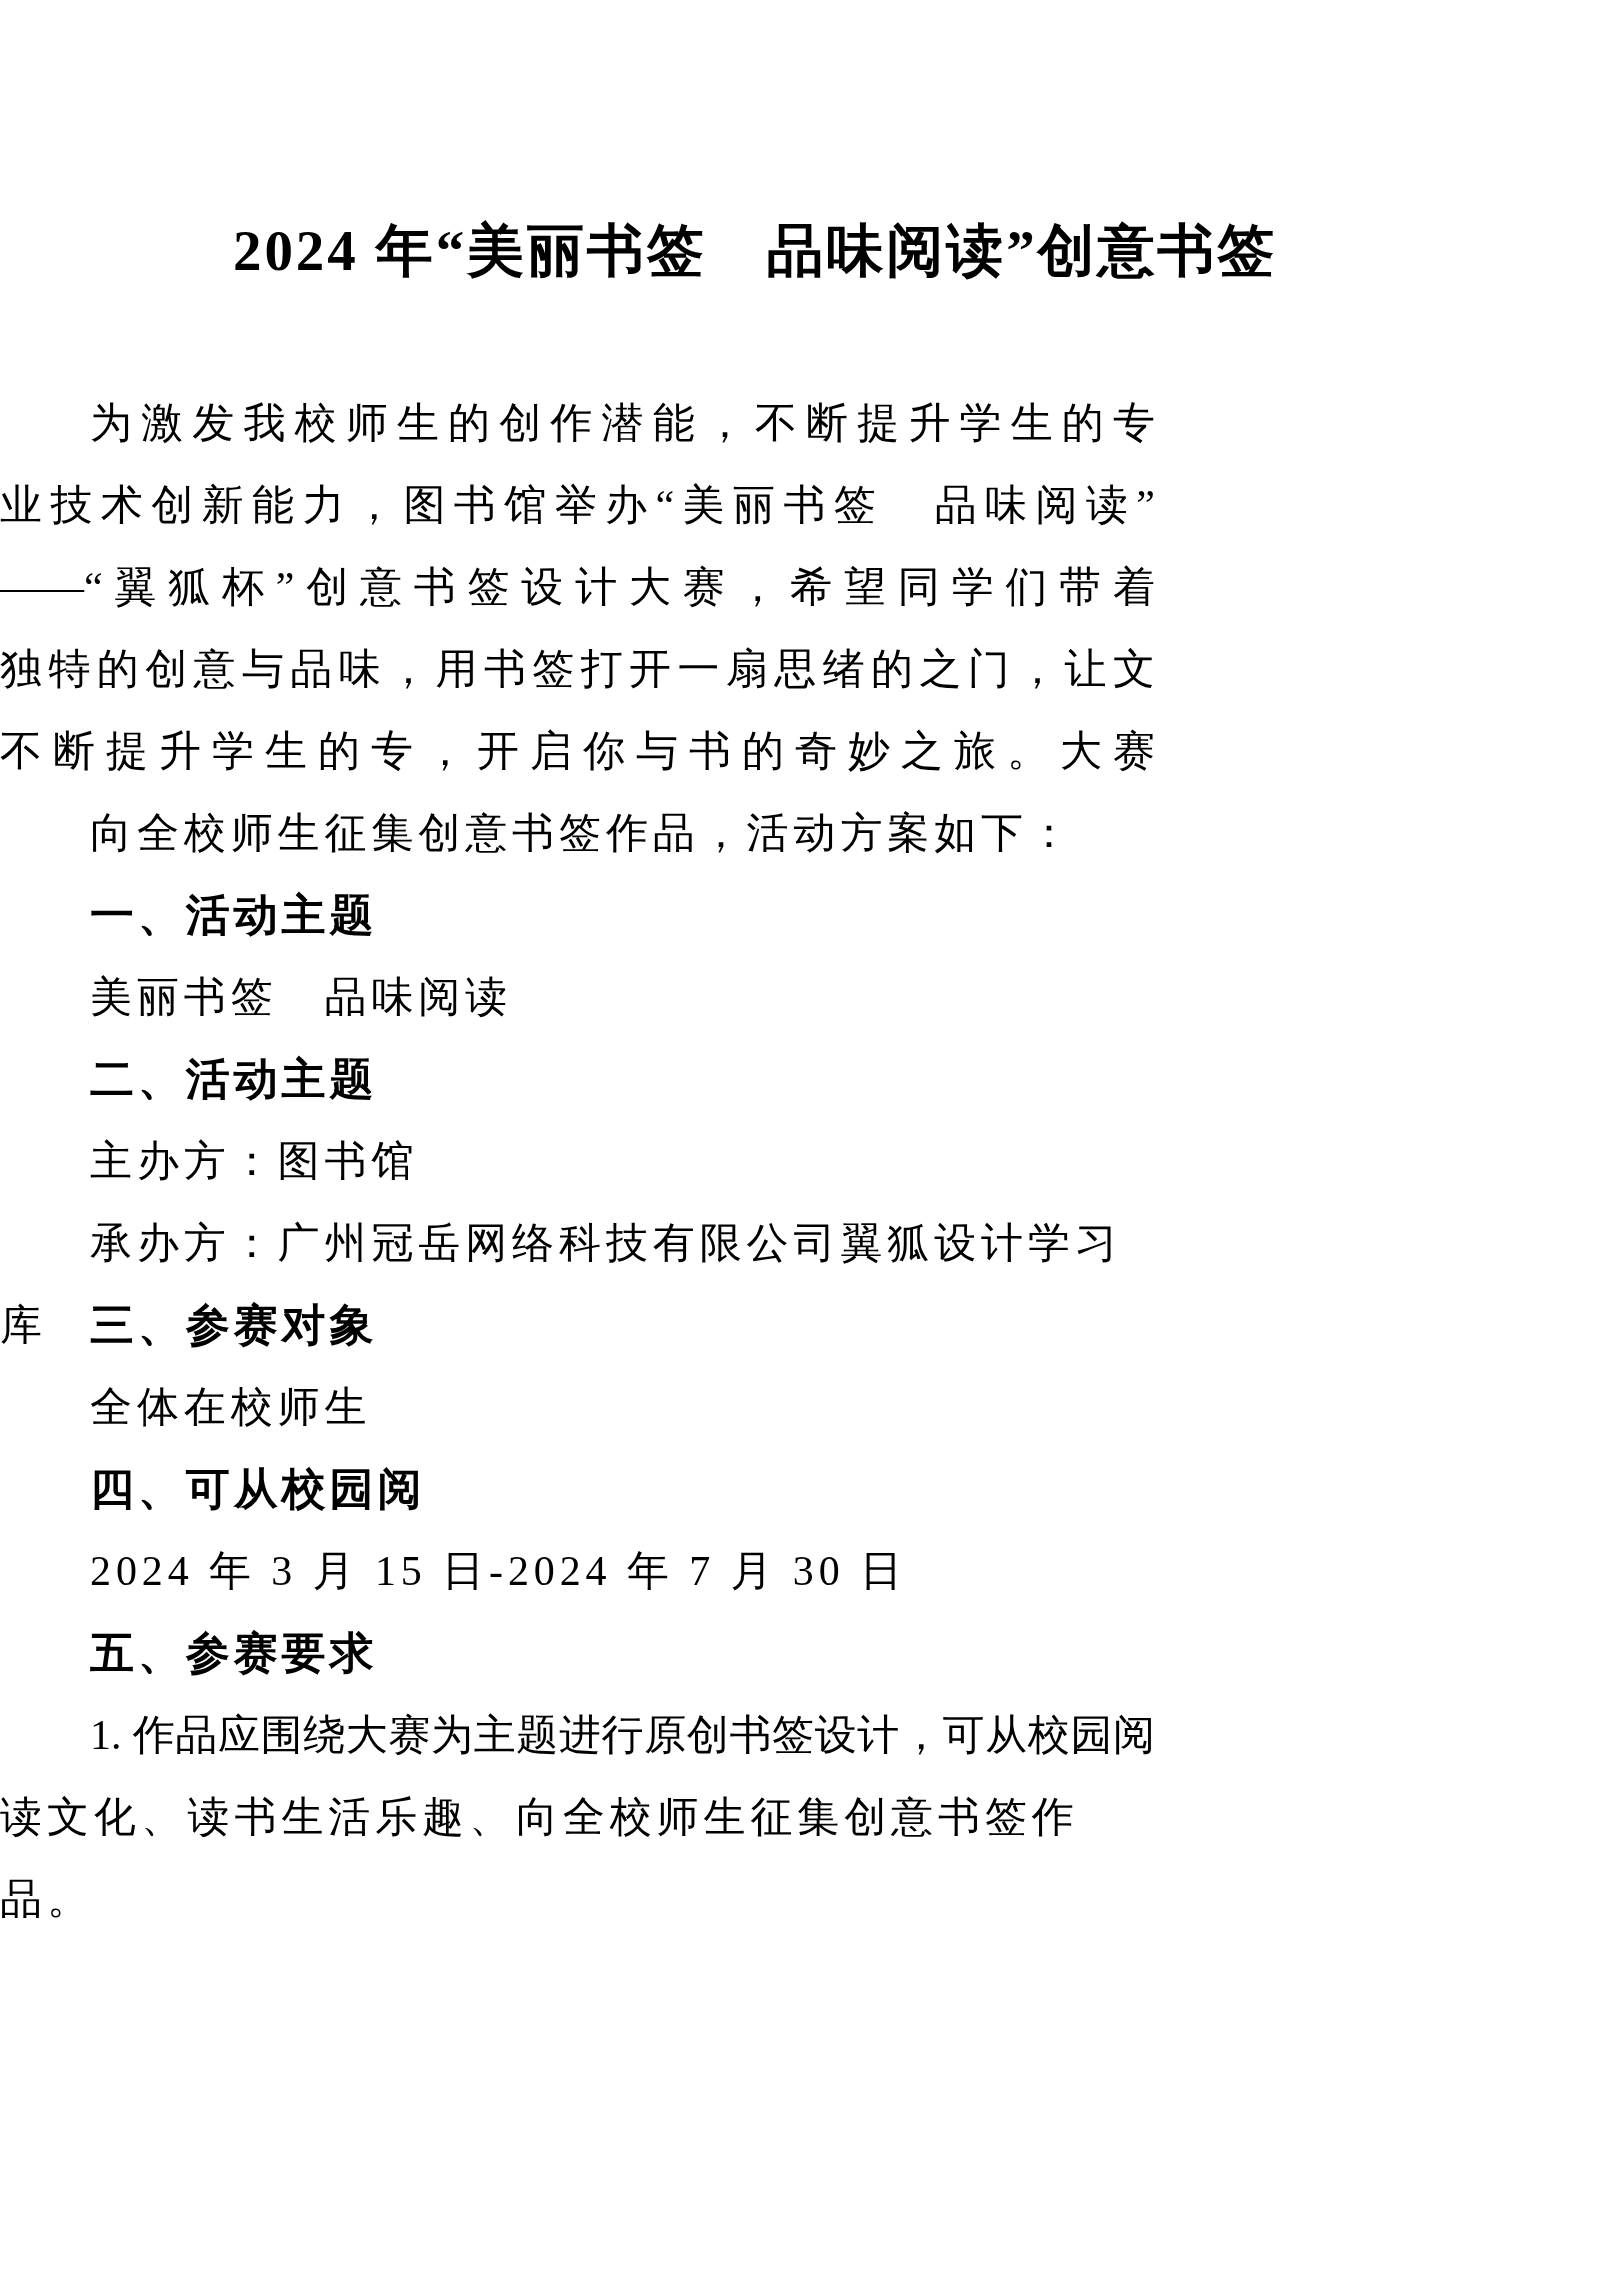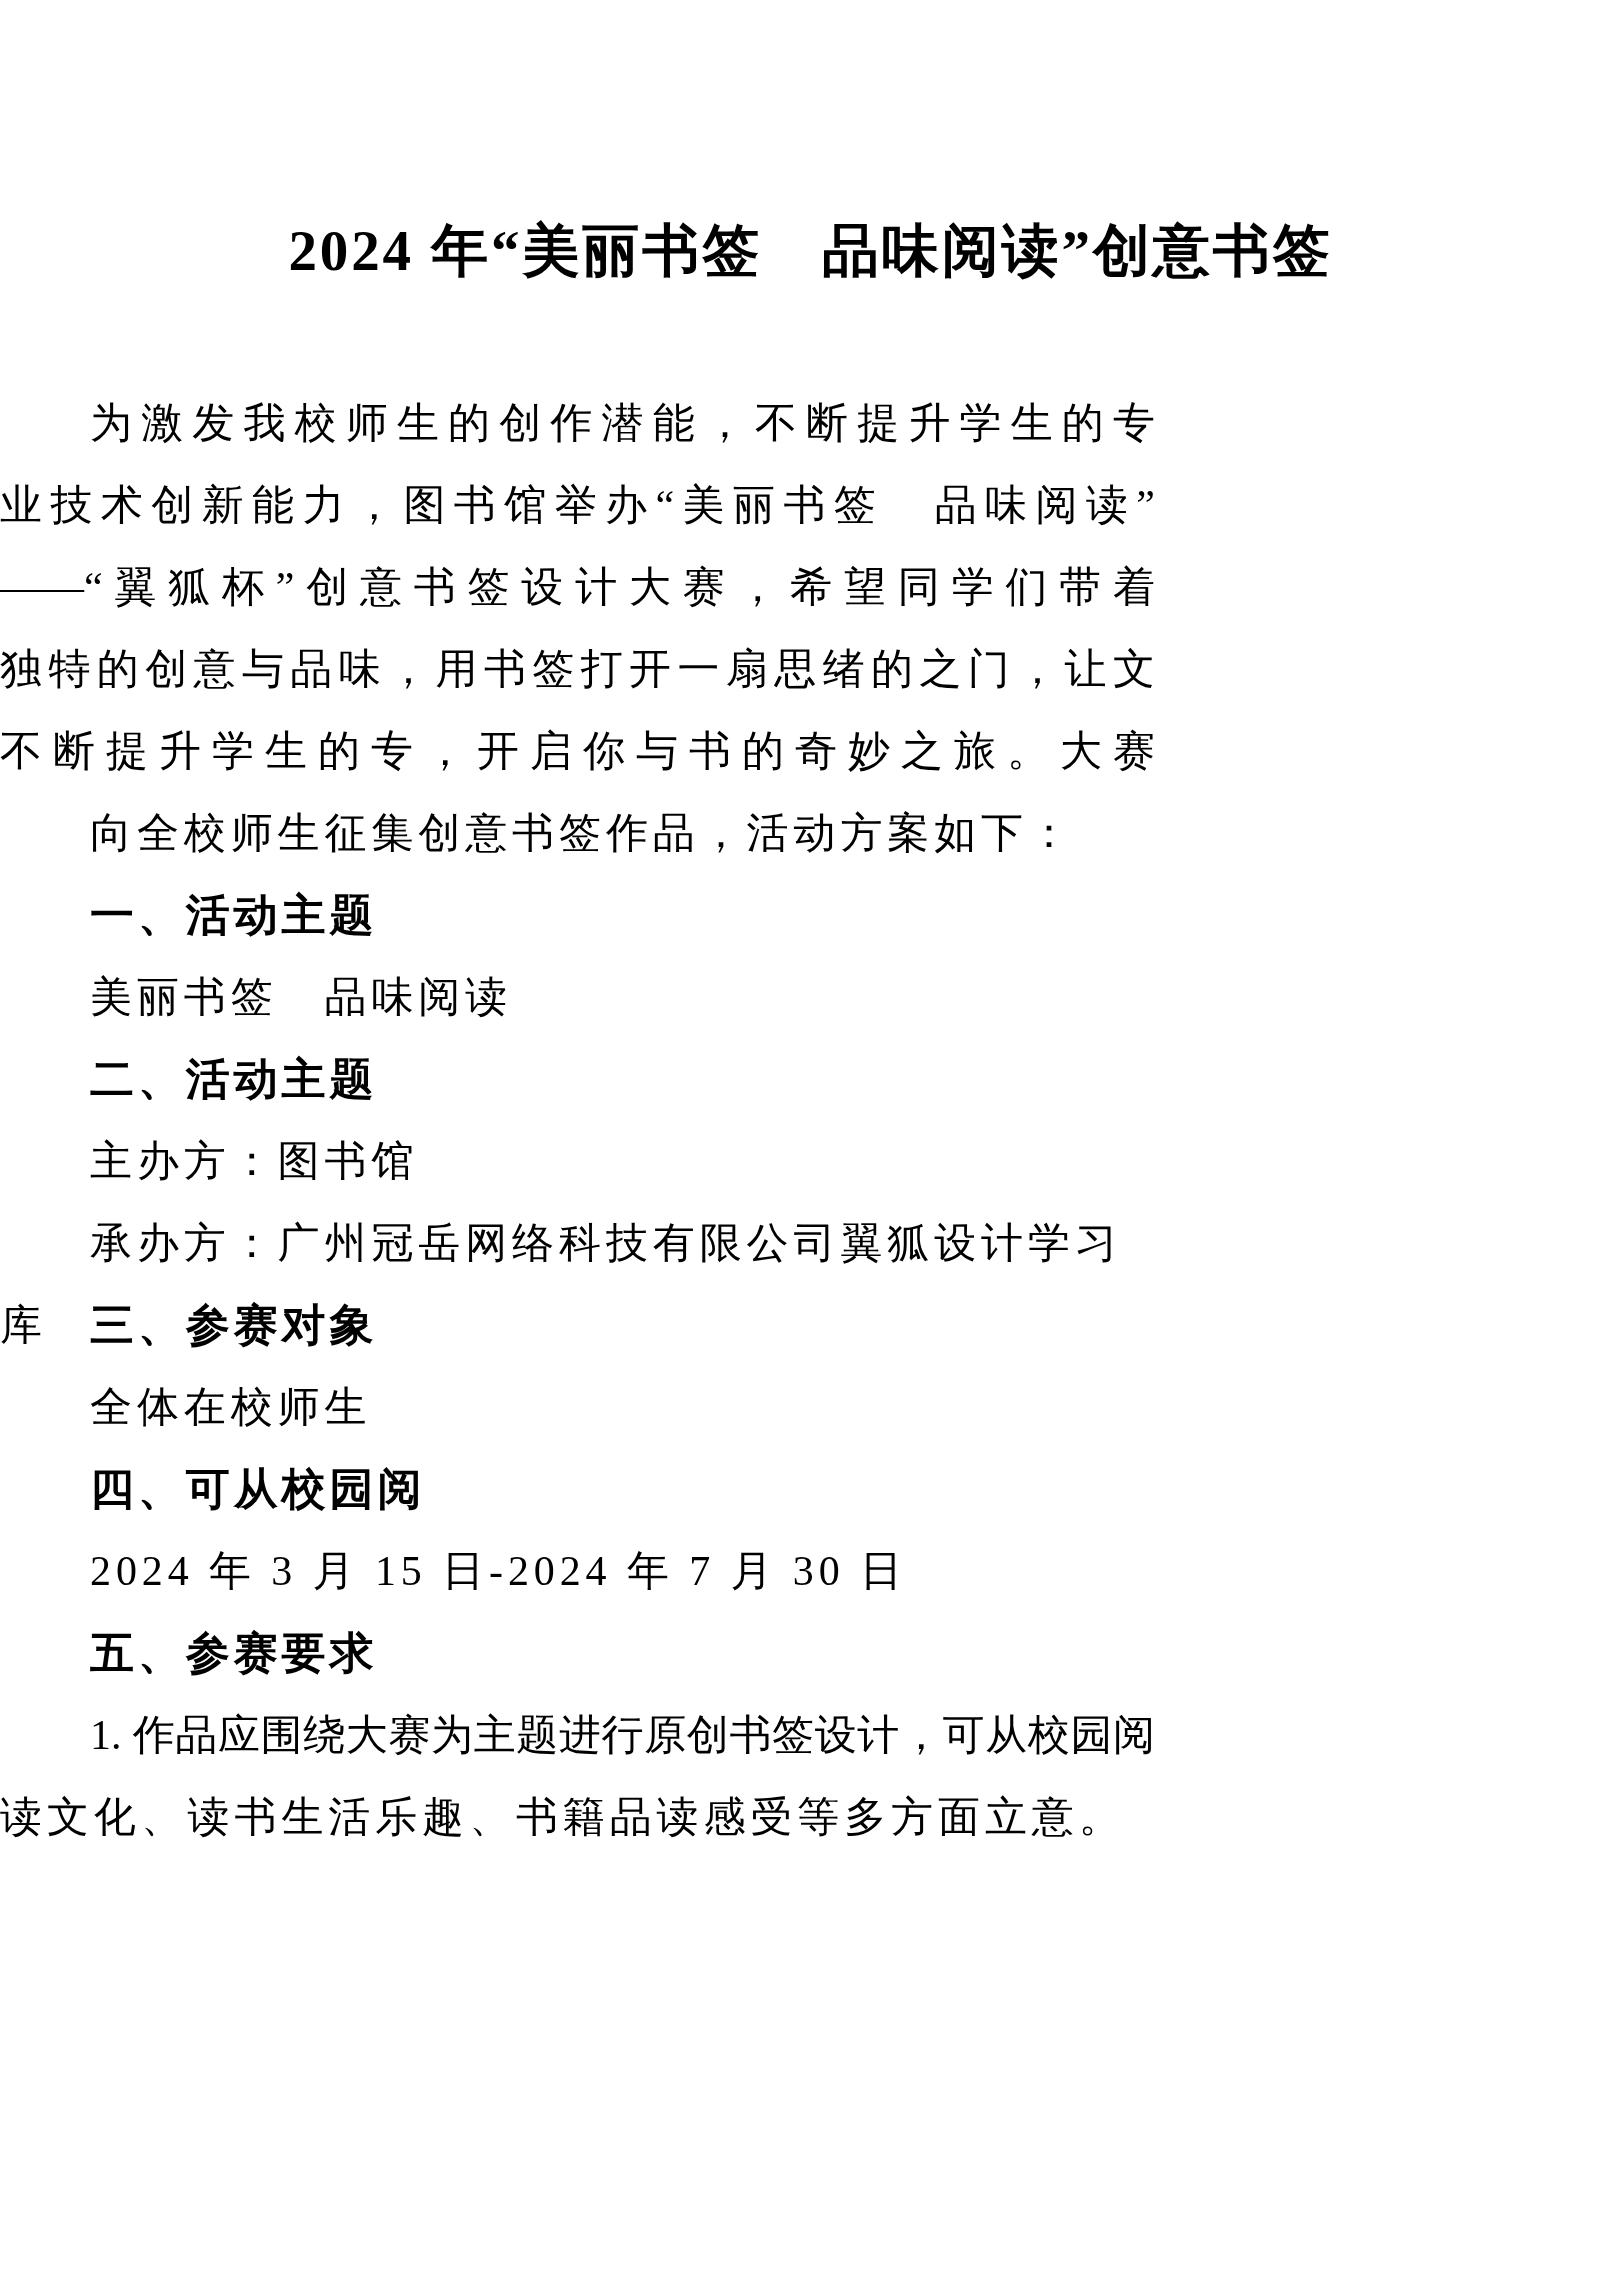--- a/index.html
+++ b/index.html
@@ -10,21 +10,20 @@
     margin: 0 auto;
     background: #ffffff;
     color: #000000;
     overflow: hidden;
     box-sizing: border-box;
     padding-top: 204px;
   }
   .doc-title {
     width: 1155px;
     margin: 0 auto;
-    text-align: center;
     font-family: "Liberation Serif", "DejaVu Serif", serif;
     font-weight: bold;
     font-size: 57px;
     line-height: 94px;
     letter-spacing: 2.9px;
   }
   .content {
     width: 1155px;
     margin-top: 84px;
     font-family: "Liberation Serif", "DejaVu Serif", serif;
@@ -77,17 +76,17 @@
     <p class="line indent">承办方：广州冠岳网络科技有限公司翼狐设计学习库</p>
 
     <h2 class="line heading indent">三、参赛对象</h2>
     <p class="line indent">全体在校师生</p>
 
     <h2 class="line heading indent">四、可从校园阅</h2>
     <p class="line indent">2024 年 3 月 15 日-2024 年 7 月 30 日</p>
 
     <h2 class="line heading indent">五、参赛要求</h2>
     <p class="line justify indent">1. 作品应围绕大赛为主题进行原创书签设计，可从校园阅</p>
-    <p class="line">读文化、读书生活乐趣、书籍品读感受等多方面立意。</p>
+    <p class="line">读文化、读书生活乐趣、向全校师生征集创意书签作品。</p>
 
   </main>
 </div>
 
 
 </body></html>

